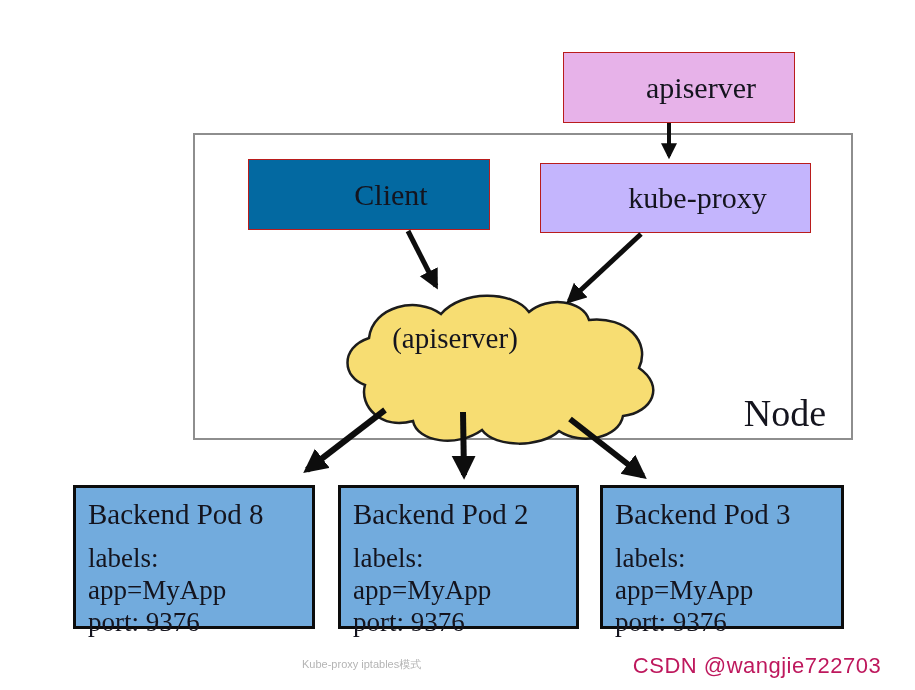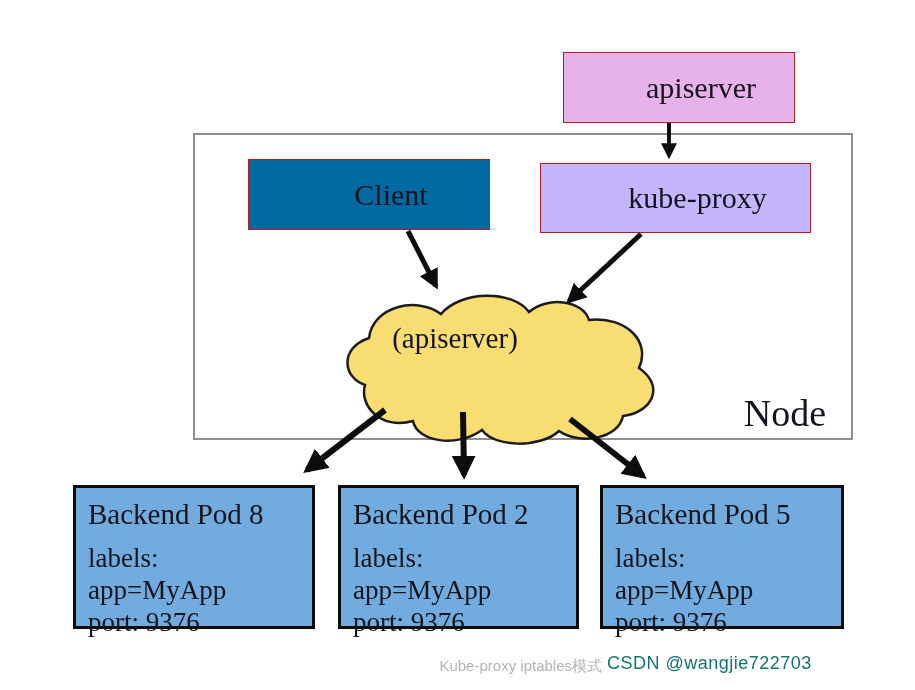--- a/index.html
+++ b/index.html
@@ -42,28 +42,28 @@
     position:absolute;top:485px;height:144px;box-sizing:border-box;
     background:#72abdd;border:3px solid #0c0c0c;
     padding:6px 12px 0 12px;z-index:2;
   }
   .pod1{left:73px;width:242px;}
   .pod2{left:338px;width:241px;}
   .pod3{left:600px;width:244px;}
   .pod-title{font-size:29px;line-height:40px;margin-bottom:8px;}
   .pod-line{font-size:27px;line-height:32px;}
   .caption{
-    position:absolute;left:302px;top:657px;width:300px;text-align:right;
+    position:absolute;left:302px;top:657px;width:300px;text-align:left;
     font-family:"Liberation Sans","DejaVu Sans",sans-serif;
-    font-size:15px;color:#b4b4b4;z-index:4;
+    font-size:11px;color:#b4b4b4;z-index:4;
   }
   .watermark{
-    position:absolute;right:8px;top:653px;width:300px;text-align:left;
+    position:absolute;right:8px;top:653px;width:300px;text-align:center;
     font-family:"Liberation Sans","DejaVu Sans",sans-serif;
-    font-size:18px;color:#0f766e;z-index:4;letter-spacing:0.5px;
+    font-size:22px;color:#be185d;z-index:4;letter-spacing:0.5px;
   }
 </style>
 </head>
 <body>
 
 <div class="canvas">
 
   <div class="node-box"></div>
 
   <div class="box apiserver">apiserver</div>
@@ -116,21 +116,21 @@
     <div class="pod-line">port: 9376</div>
   </div>
 
   <div class="pod pod2">
     <div class="pod-title">Backend Pod 2</div>
     <div class="pod-line">labels: app=MyApp</div>
     <div class="pod-line">port: 9376</div>
   </div>
 
   <div class="pod pod3">
-    <div class="pod-title">Backend Pod 5</div>
+    <div class="pod-title">Backend Pod 3</div>
     <div class="pod-line">labels: app=MyApp</div>
     <div class="pod-line">port: 9376</div>
   </div>
 
   <div class="caption">Kube-proxy iptables模式</div>
 
   <div class="watermark">CSDN @wangjie722703</div>
 
 </div>
 

